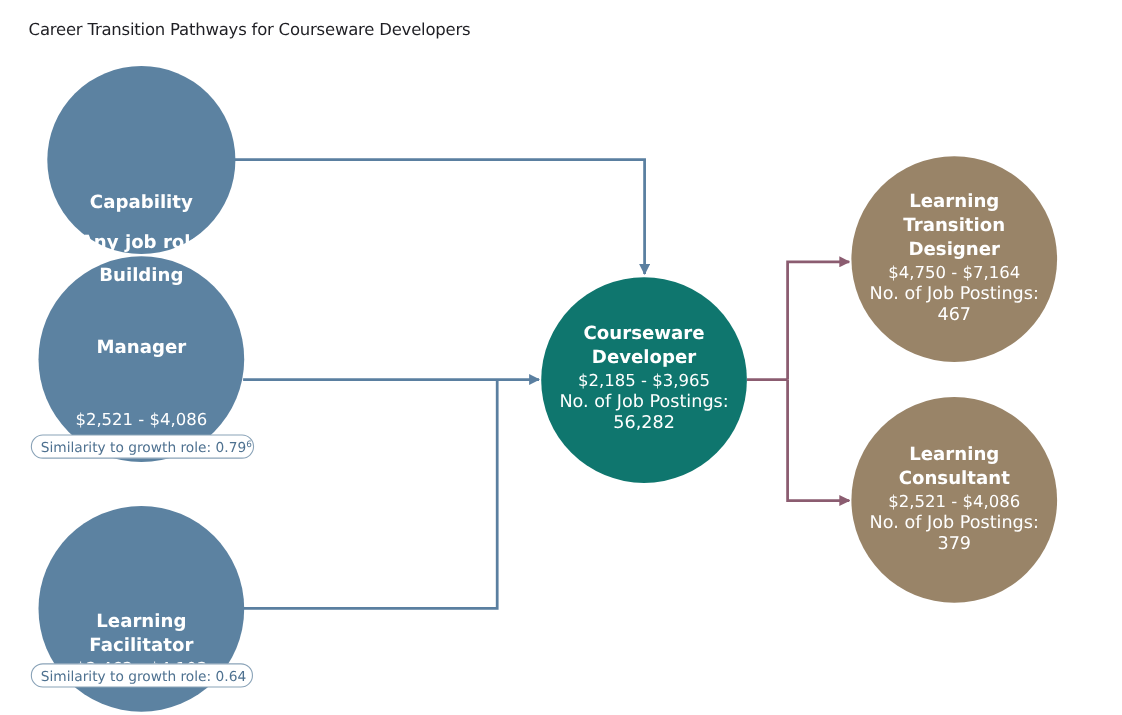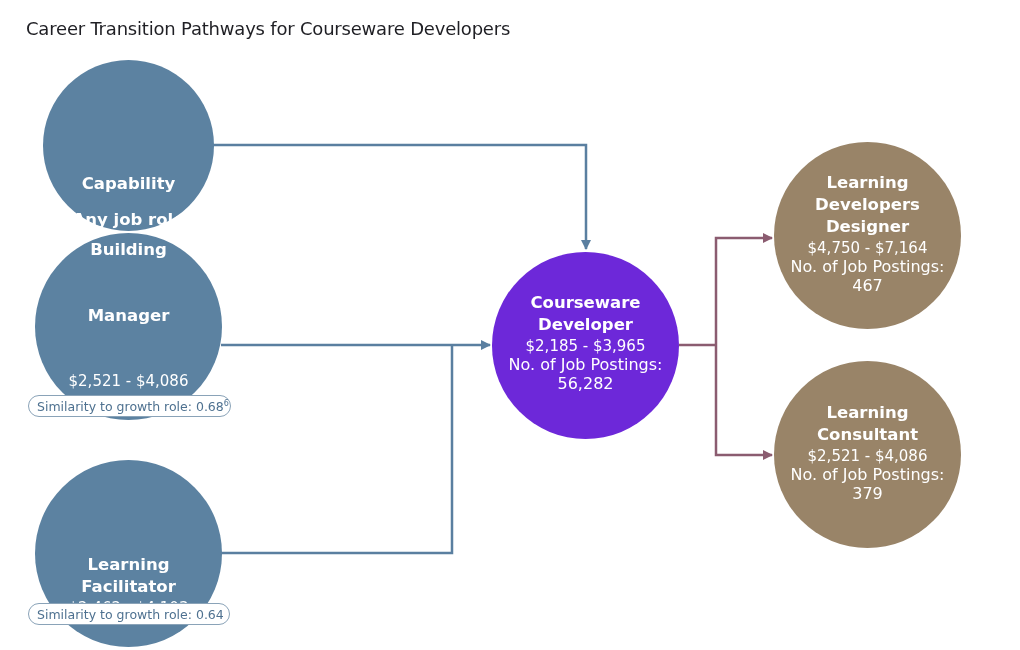--- a/index.html
+++ b/index.html
@@ -1,25 +1,25 @@
 <!DOCTYPE html>
 <html><head>
   <meta charset="utf-8">
   <style>
     html, body { margin: 0; padding: 0; background: #ffffff; }
     body { width: 1020px; height: 650px; position: relative; overflow: hidden;
            font-family: "DejaVu Sans", "Liberation Sans", sans-serif; }
-    .title { position: absolute; left: 26px; top: 18px; font-size: 18px; color: #1f1f24;
+    .title { position: absolute; left: 26px; top: 18px; font-size: 15px; color: #1f1f24;
              font-weight: normal; letter-spacing: -0.2px; white-space: nowrap; }
     svg.links { position: absolute; left: 0; top: 0; }
     .node { position: absolute; border-radius: 50%; display: flex; flex-direction: column;
             align-items: center; justify-content: center; text-align: center; color: #ffffff;
             box-sizing: border-box; }
     .node.blue { background: #5c82a1; justify-content: flex-end; }
-    .node.mauve { background: #6d28d9; }
+    .node.mauve { background: #0f766e; }
     .node.taupe { background: #998468; }
     .node .name { font-size: 16.5px; font-weight: bold; line-height: 22px; }
     .node .salary { font-size: 15px; line-height: 18px; margin-top: 1px; }
     .node .postings { font-size: 16px; line-height: 19px; }
     .pill { position: absolute; background: #ffffff; border: 1px solid #8aa3b8; border-radius: 12px;
             color: #4e7190; font-size: 12.5px; height: 22px; line-height: 22px; padding: 0 8px;
             box-sizing: border-box; white-space: nowrap; text-align: center; }
     .pill sup { font-size: 8px; vertical-align: 5px; line-height: 0; }
   </style>
 </head>
@@ -52,21 +52,21 @@
   <div class="name">Any job role</div>
 </div>
 
 <div class="node blue" style="left:35px; top:233px; width:187px; height:187px; padding-bottom:30px;gap:44px;">
   <div class="name">Capability</div>
   <div class="name">Building</div>
   <div class="name">Manager</div>
   <div class="salary">$2,521 - $4,086</div>
 </div>
 <div class="pill" style="left:28px; top:395px; width:203px;">
-  <span>Similarity to growth role: </span><span>0.68</span><sup>6</sup>
+  <span>Similarity to growth role: </span><span>0.79</span><sup>6</sup>
 </div>
 
 <div class="node blue" style="left:35px; top:460px; width:187px; height:187px; padding-bottom:30px;">
   <div class="name">Learning</div>
   <div class="name">Facilitator</div>
   <div class="salary">$2,462 - $4,103</div>
 </div>
 <div class="pill" style="left:28px; top:603px; width:202px;">
   <span>Similarity to growth role: </span><span>0.64</span>
 </div>
@@ -74,21 +74,21 @@
 <div class="node mauve" style="left:492px; top:252px; width:187px; height:187px; padding-bottom:6px;">
   <div class="name">Courseware</div>
   <div class="name">Developer</div>
   <div class="salary">$2,185 - $3,965</div>
   <div class="postings">No. of Job Postings:</div>
   <div class="postings">56,282</div>
 </div>
 
 <div class="node taupe" style="left:774px; top:142px; width:187px; height:187px; padding-bottom:4px;">
   <div class="name">Learning</div>
-  <div class="name">Developers</div>
+  <div class="name">Transition</div>
   <div class="name">Designer</div>
   <div class="salary">$4,750 - $7,164</div>
   <div class="postings">No. of Job Postings:</div>
   <div class="postings">467</div>
 </div>
 
 <div class="node taupe" style="left:774px; top:361px; width:187px; height:187px; padding-bottom:4px;">
   <div class="name">Learning</div>
   <div class="name">Consultant</div>
   <div class="salary">$2,521 - $4,086</div>

